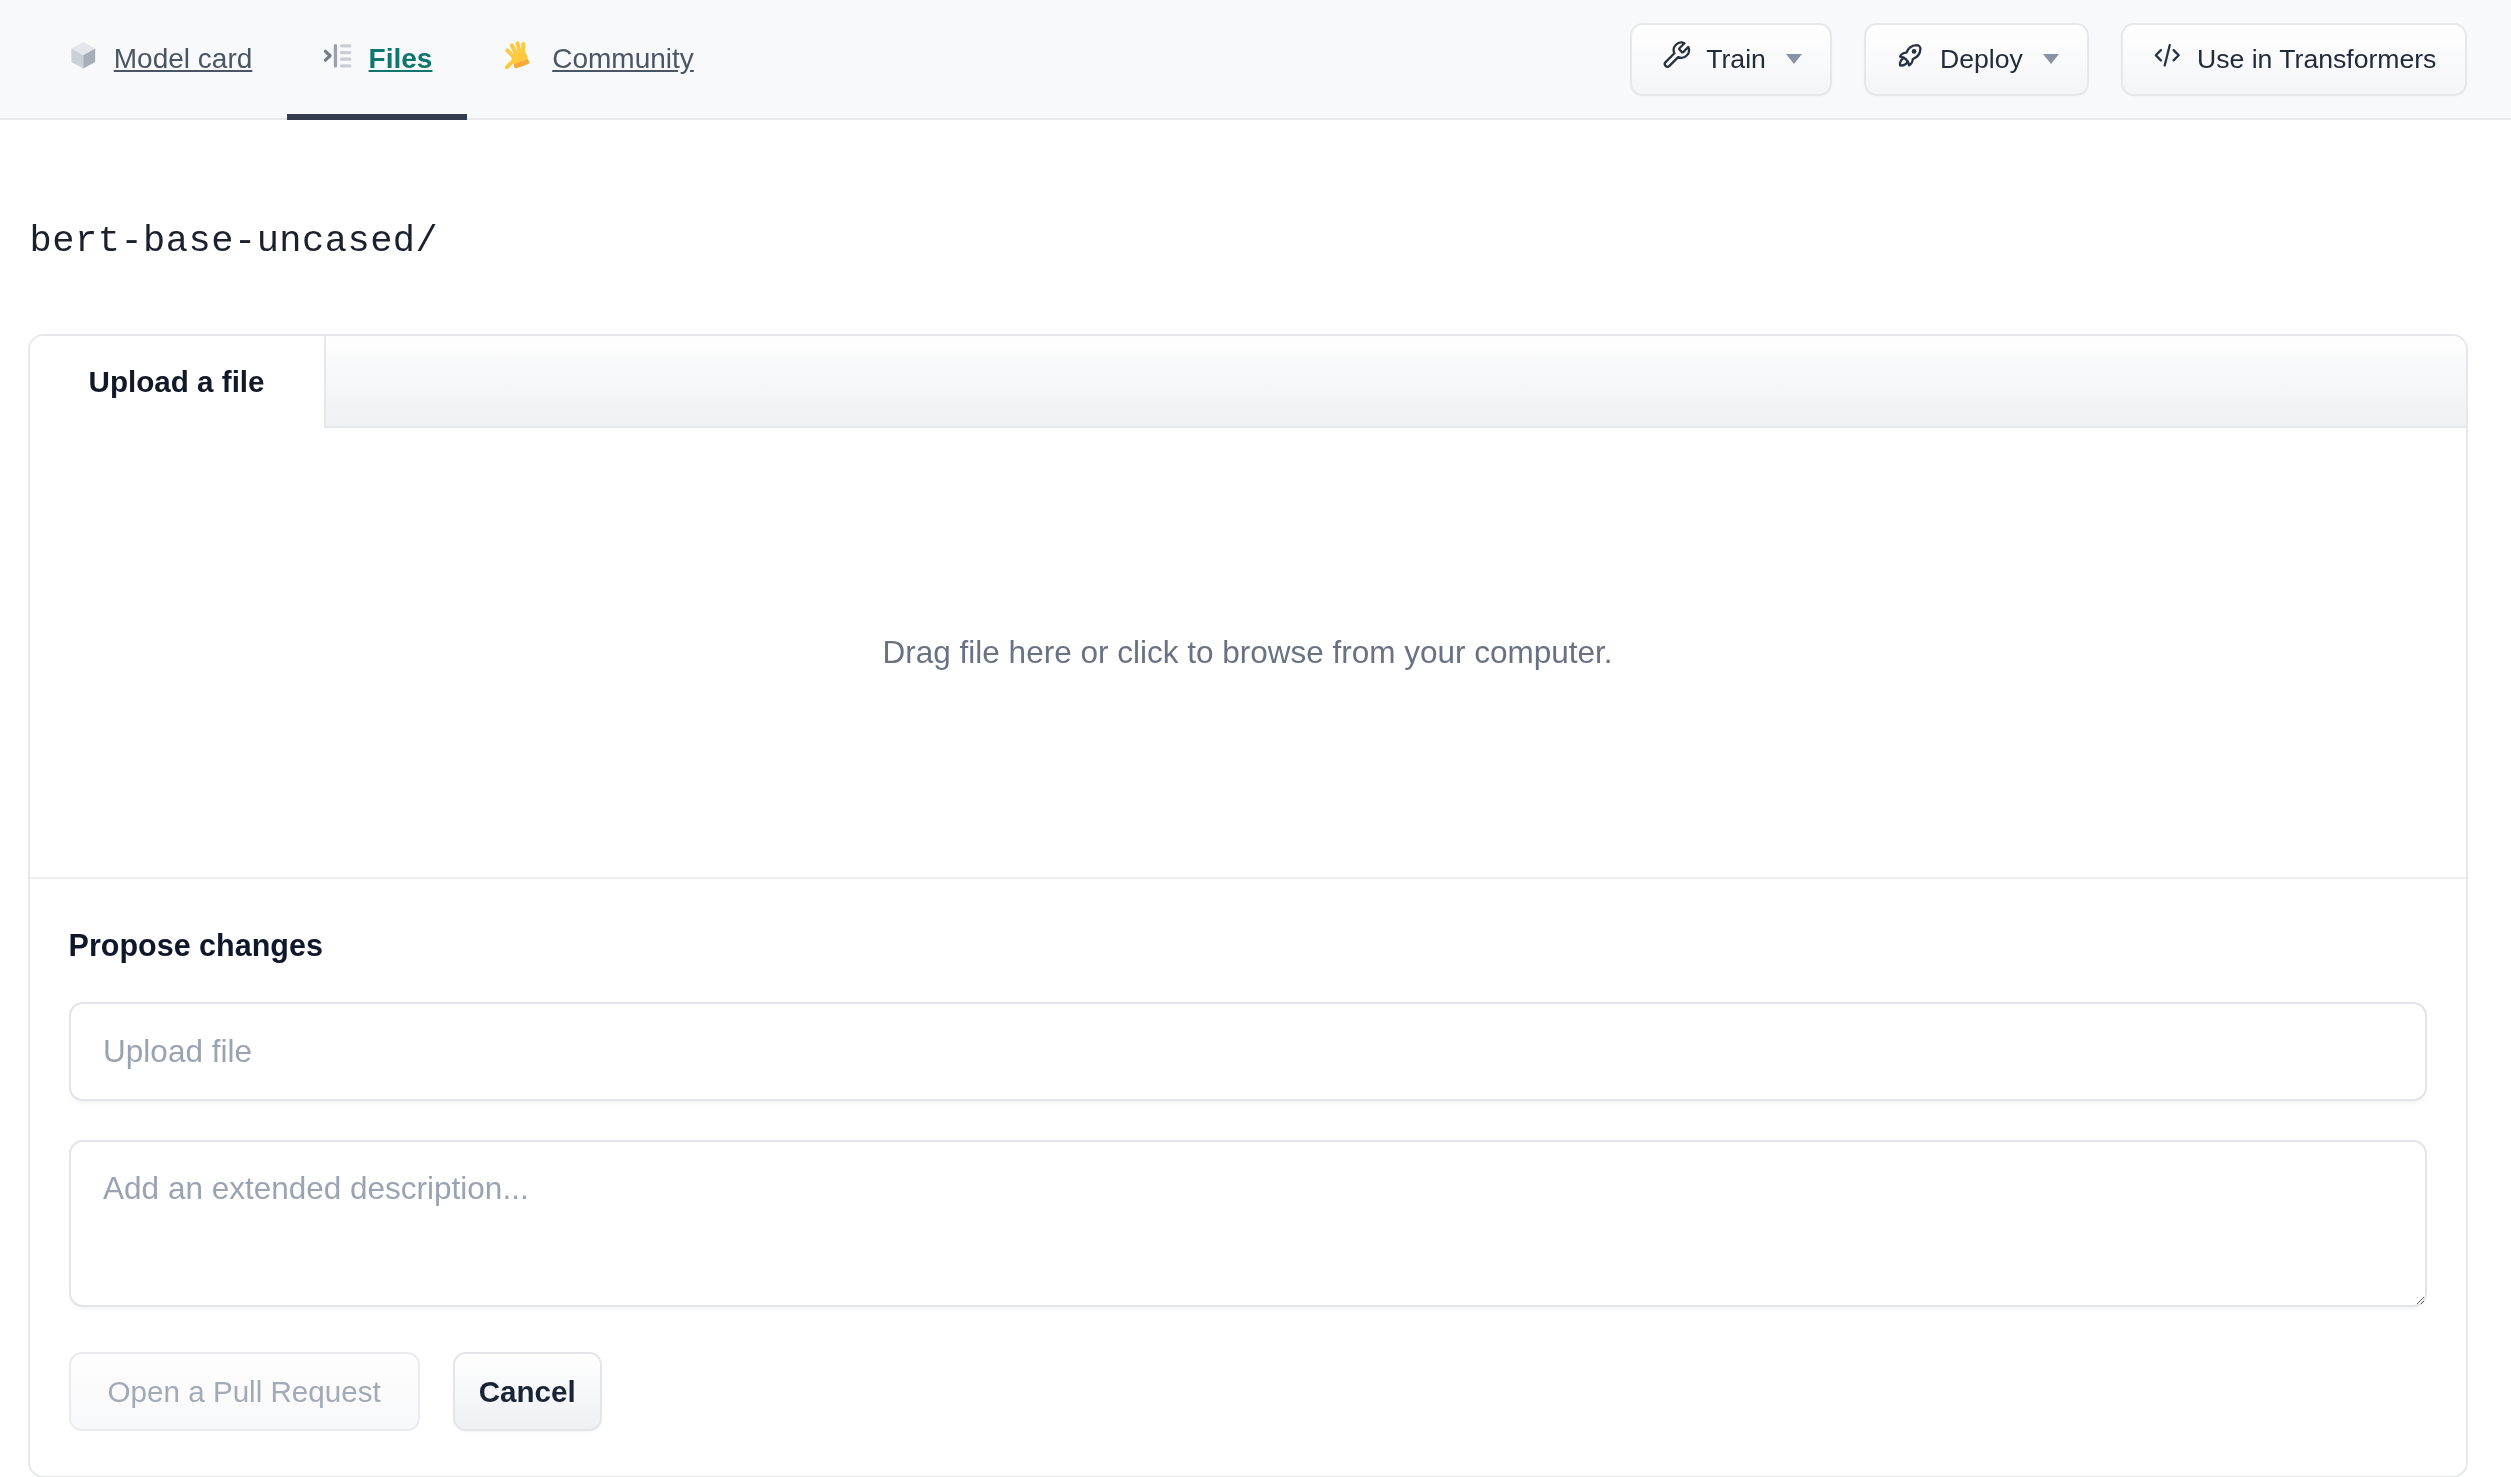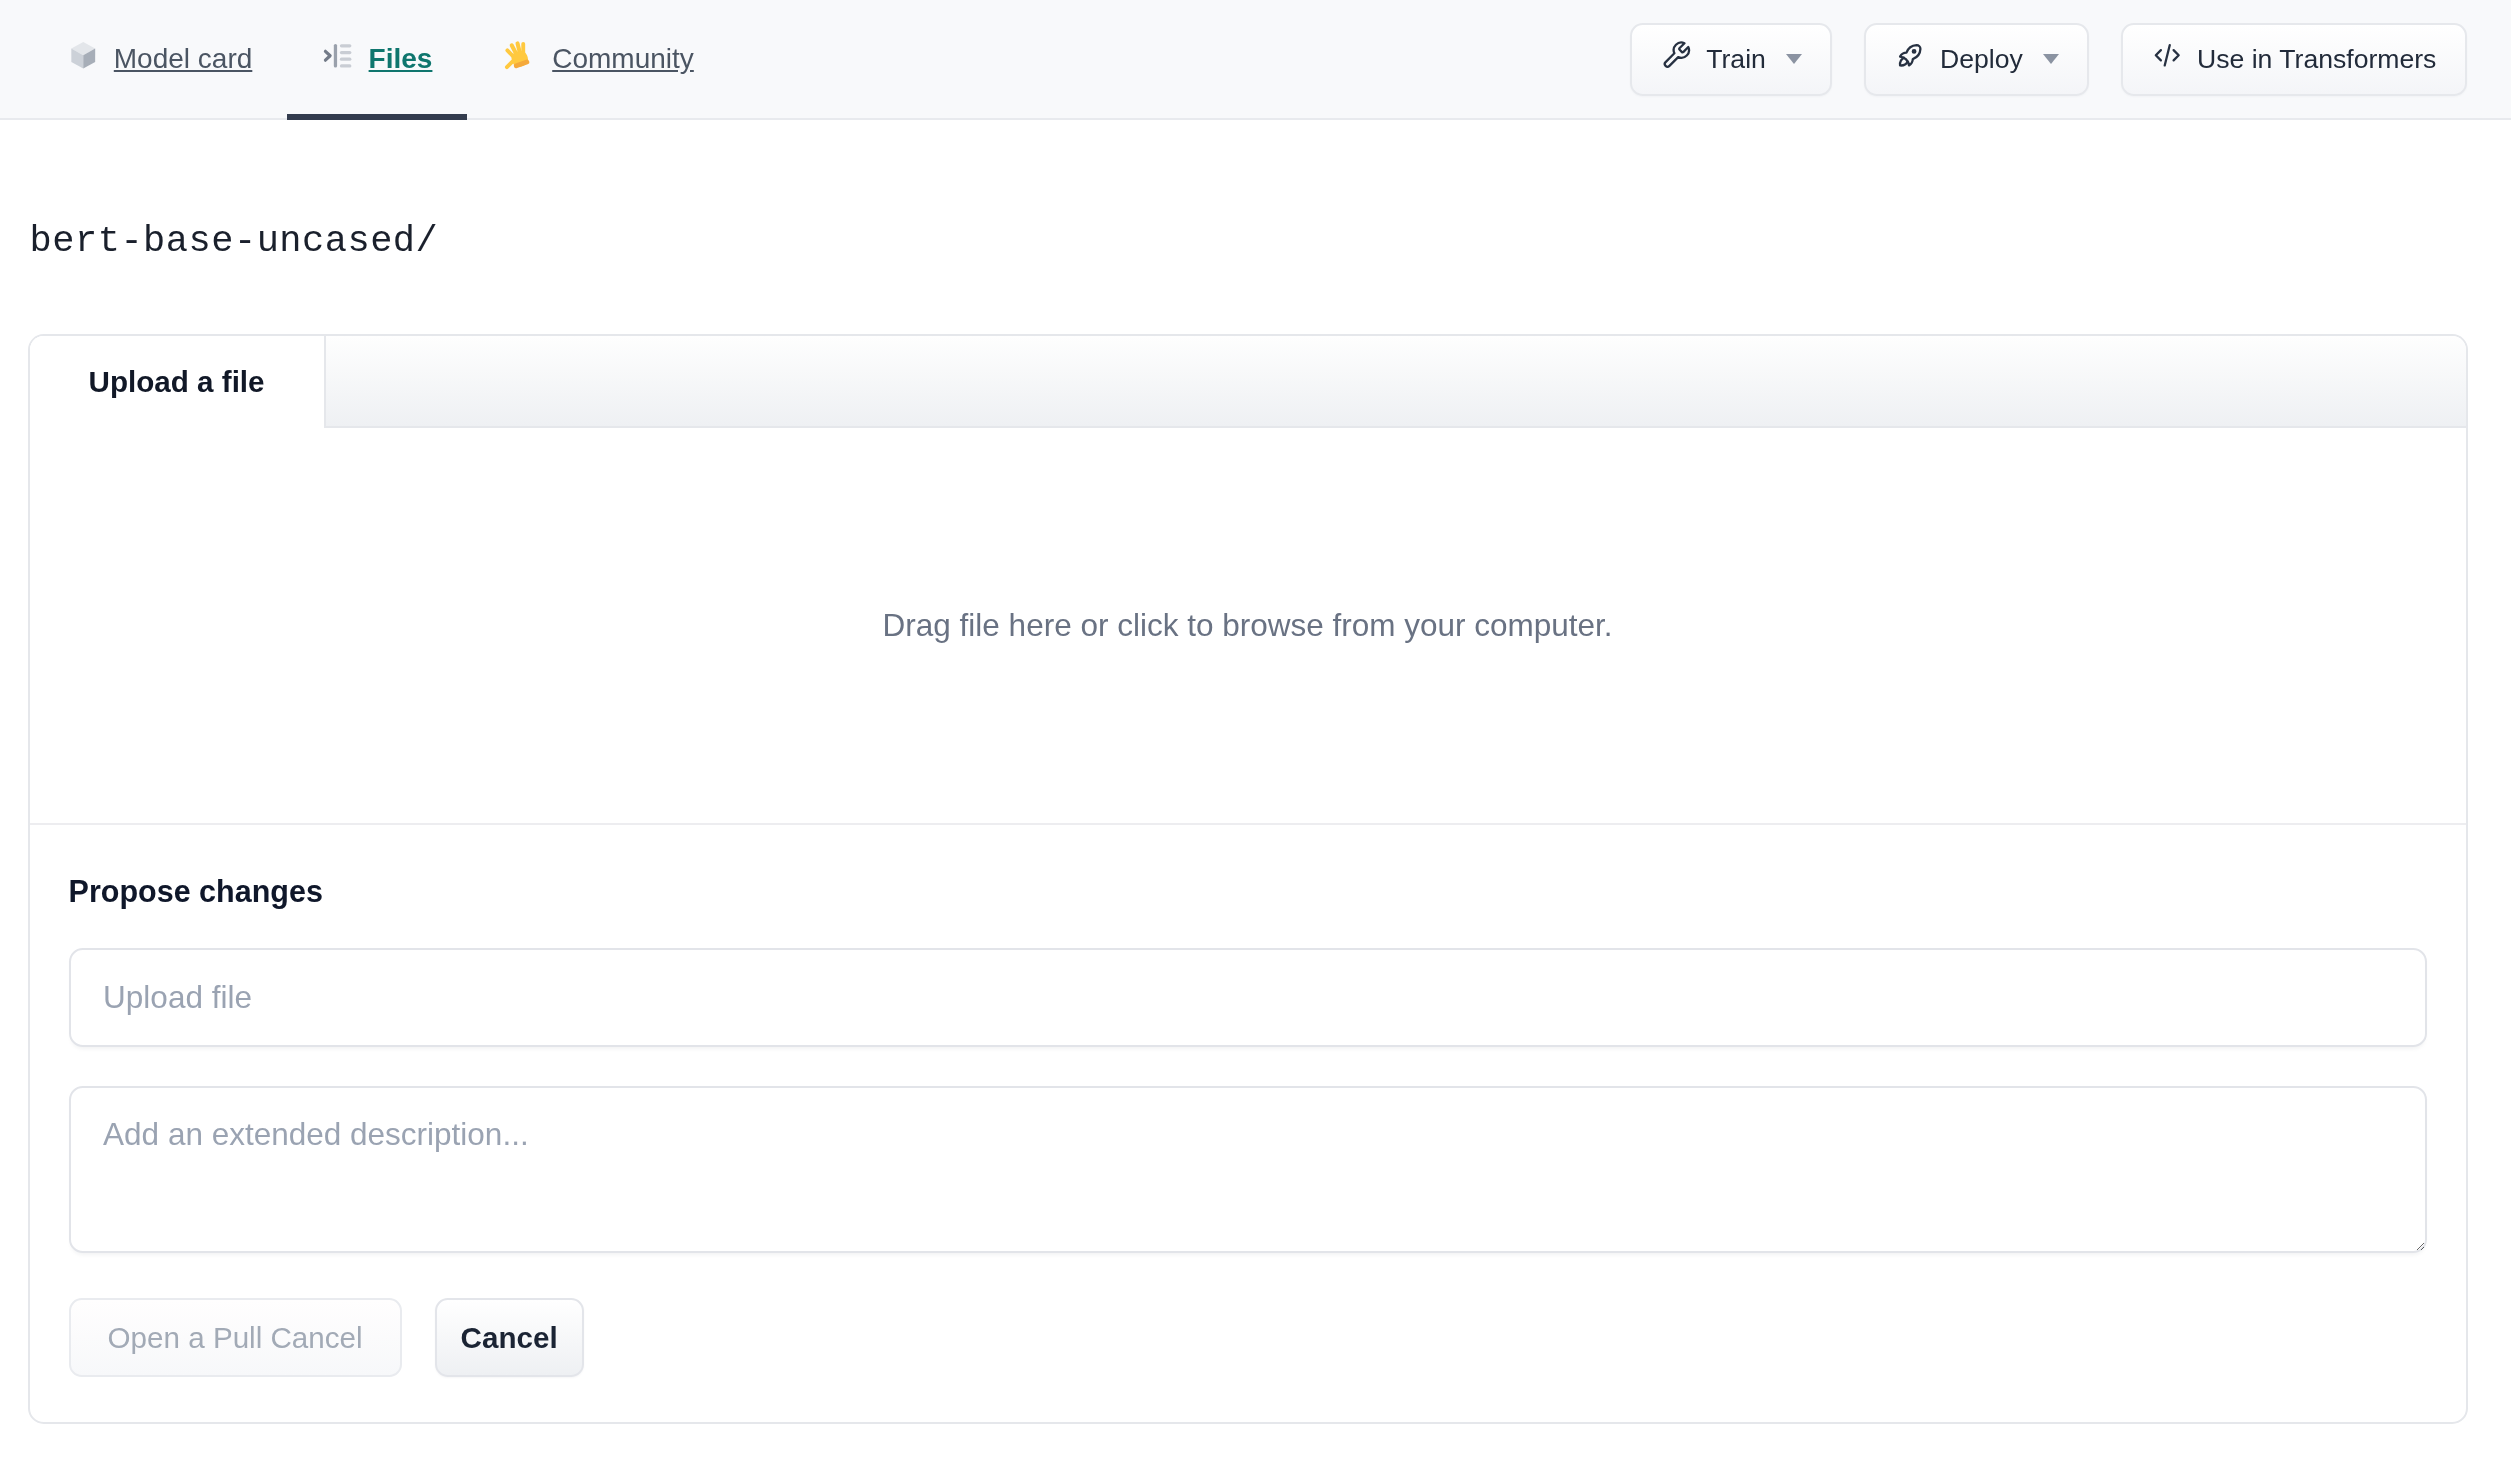--- a/index.html
+++ b/index.html
@@ -87,21 +87,21 @@
     width:296px; height:92px;
     background:#ffffff;
     border-right:2px solid #e5e7eb;
     border-radius:13.8px 0 0 0;
     display:flex; align-items:center;
     padding-left:59px;
     font-size:29.6px; font-weight:700; color:#111827;
     cursor:pointer; position:relative; z-index:2;
   }
   .dropzone {
-    height:397px;
+    height:451px;
     border-bottom:2px solid #ededf0;
     display:flex; align-items:center; justify-content:center;
     background:#ffffff;
     color:#697283; font-size:31.5px;
     cursor:pointer;
     border-radius:0 0 0 0;
   }
   .propose {
     padding:47px 39px 45px 39px;
   }
@@ -251,21 +251,21 @@
   </div>
 
   <div class="propose">
     <h3 class="propose-heading">Propose changes</h3>
 
     <input class="text-input" type="text" placeholder="Upload file" style="">
 
     <textarea class="text-area" placeholder="Add an extended description..." style=""></textarea>
 
     <div class="actions-row">
-      <button class="btn-pr">Open a Pull Cancel</button>
+      <button class="btn-pr">Open a Pull Request</button>
       <button class="btn-cancel">Cancel</button>
     </div>
   </div>
 </div>
 
 
 
 
 
 </body></html>

